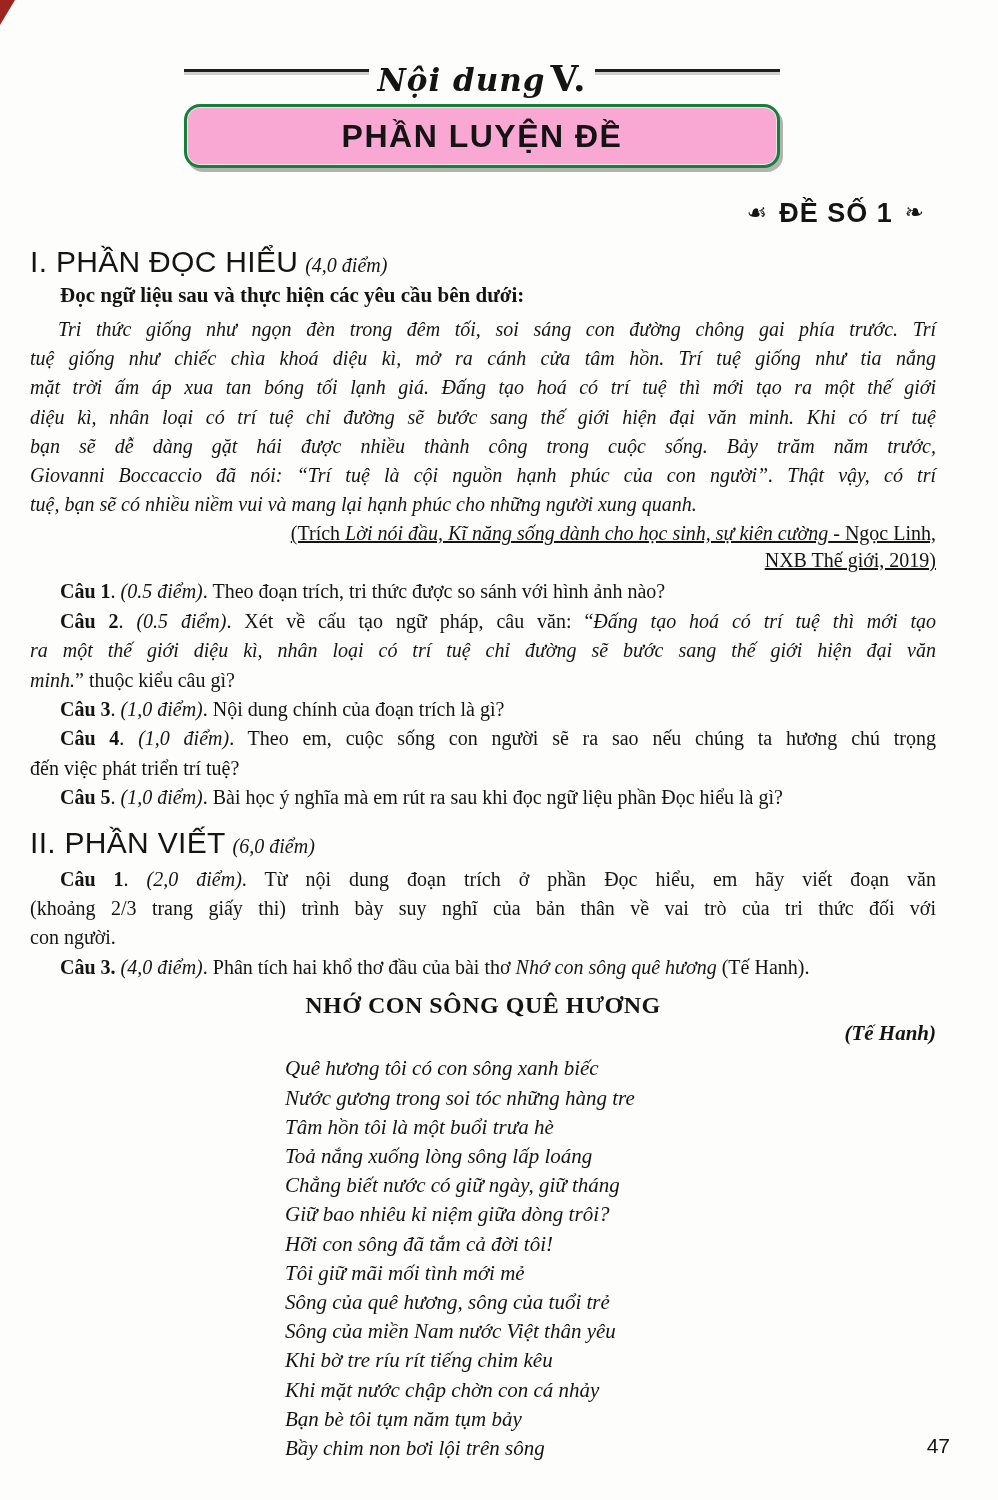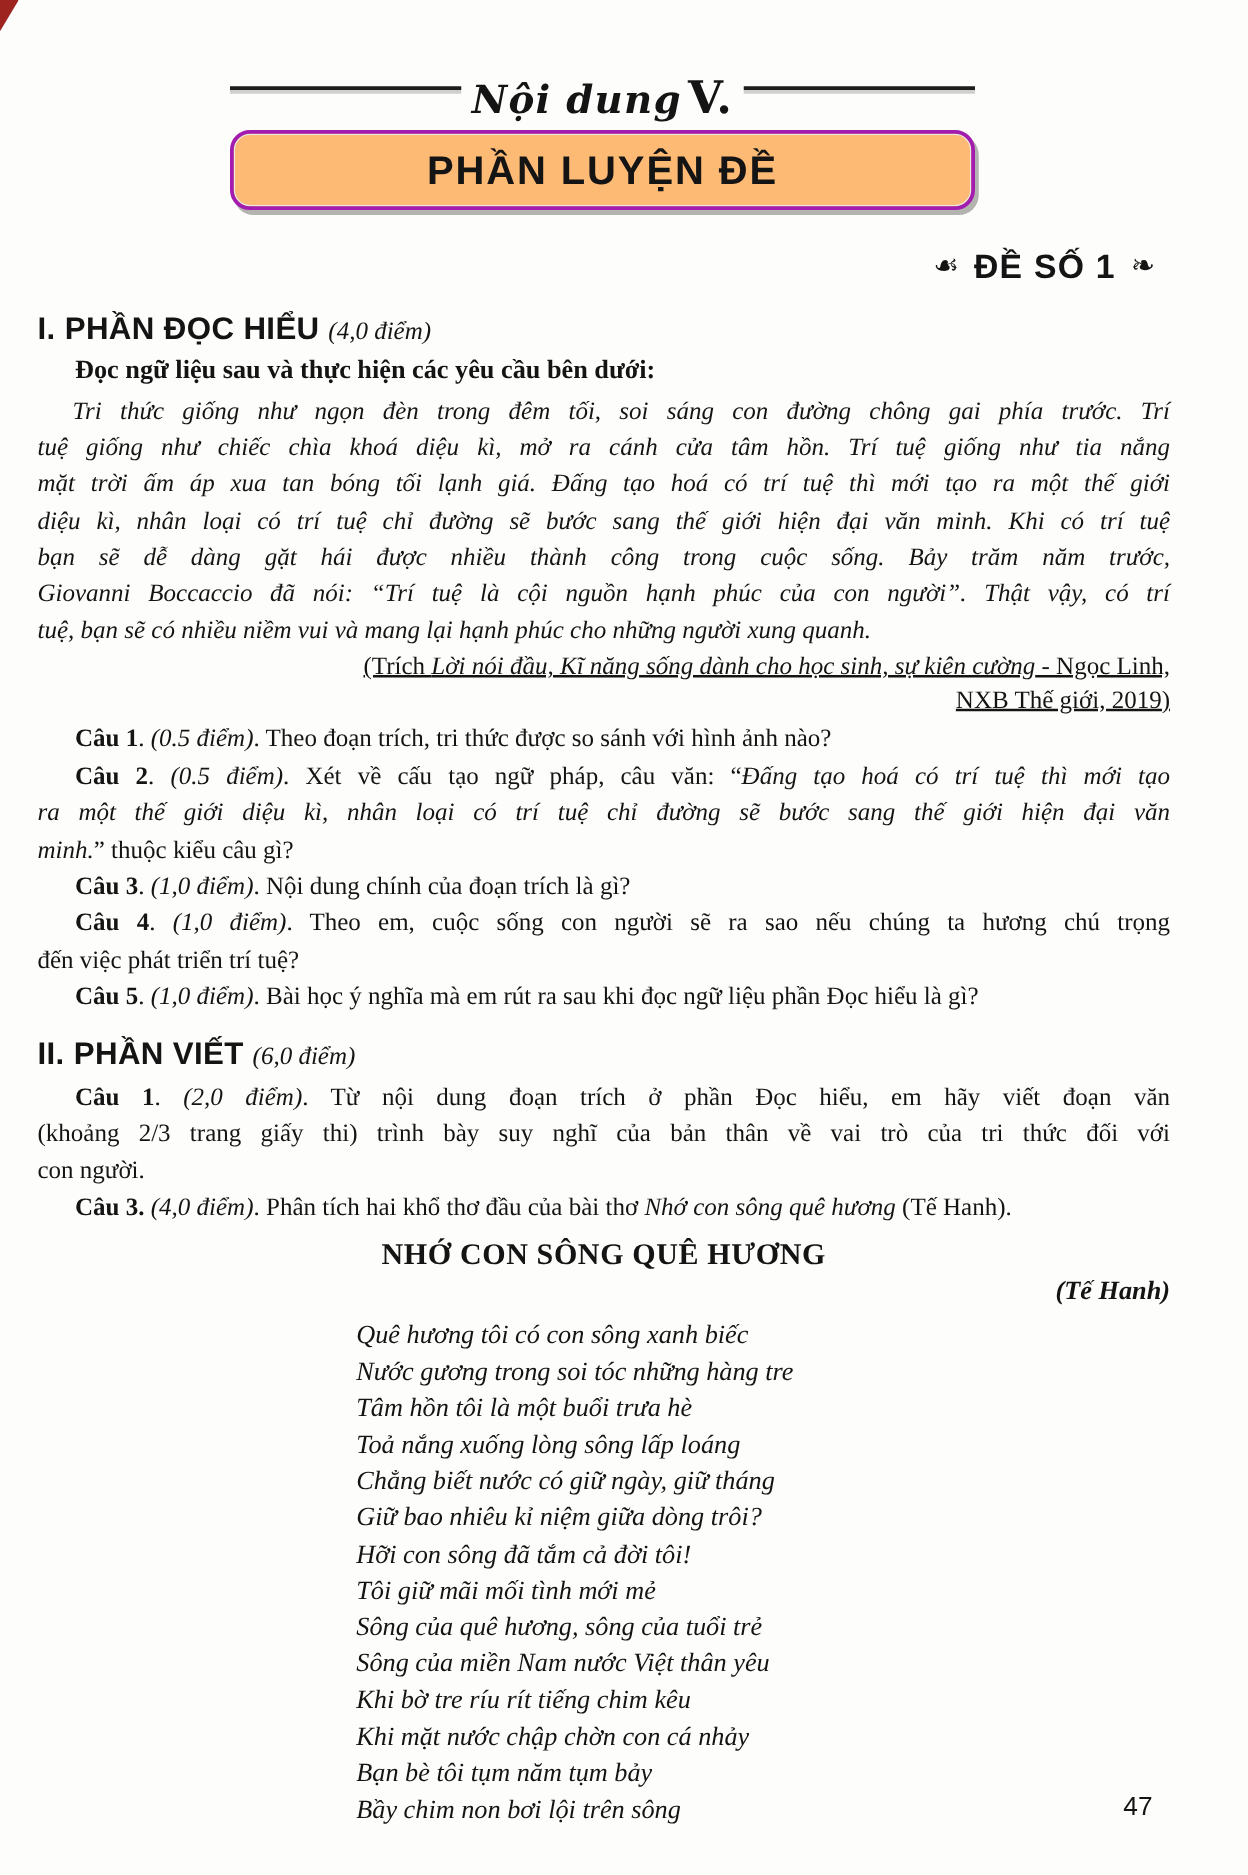--- a/index.html
+++ b/index.html
@@ -20,43 +20,43 @@
   .script-text{padding:0 8px;white-space:nowrap;line-height:1;}
   .script-name{
     font-family:"DejaVu Serif","Liberation Serif",serif;
     font-style:italic;font-weight:bold;font-size:31px;letter-spacing:1px;
   }
   .script-num{
     font-family:"DejaVu Serif","Liberation Serif",serif;
     font-weight:bold;font-size:36px;letter-spacing:1px;
   }
   .title-box{
-    margin-top:2px;height:58px;border:3px solid #a21caf;border-radius:16px;
-    background:#fdba74;display:flex;align-items:center;justify-content:center;
+    margin-top:2px;height:58px;border:3px solid #15803d;border-radius:16px;
+    background:#f9a8d4;display:flex;align-items:center;justify-content:center;
     box-shadow:3px 4px 0 #b3b3b0, inset 0 0 0 1px #e8e8e4;
   }
   .title-box span{
     font-family:"Liberation Sans","DejaVu Sans",sans-serif;
     font-weight:bold;font-size:32px;letter-spacing:1.5px;
   }
   
   .col{width:906px;margin:0 0 0 30px;}
   .exam-row{margin-top:28px;text-align:right;line-height:34px;}
   .exam-row .ttl{
     font-family:"Liberation Sans","DejaVu Sans",sans-serif;
     font-weight:bold;font-size:27px;letter-spacing:1px;
   }
   .orn{
     font-family:"DejaVu Sans",sans-serif;font-size:23px;
     position:relative;top:-2px;margin:0 12px;
   }
   .sec-head{margin-top:15px;line-height:30px;}
   .sec-label{
     font-family:"Liberation Sans","DejaVu Sans",sans-serif;
-    font-weight:bold;font-size:25px;letter-spacing:.3px;
+    font-weight:normal;font-size:30px;letter-spacing:.3px;
   }
   .sec-pts{font-style:italic;font-size:20px;margin-left:7px;}
   .instruction{font-weight:bold;font-size:21px;line-height:30px;text-indent:30px;}
   
   .passage{margin-top:5px;}
   .p-line{
     font-style:italic;line-height:29.2px;
     text-align:justify;text-align-last:justify;
   }
   .p-line:first-child{text-indent:28px;}
@@ -71,21 +71,21 @@
   .q-line.ind{text-indent:30px;}
   .s-b{font-weight:bold;}
   .s-i{font-style:italic;}
   
   .poem-title{margin-top:9px;text-align:center;font-weight:bold;font-size:24px;line-height:28px;letter-spacing:.5px;}
   .poem-author{text-align:right;font-weight:bold;font-style:italic;font-size:21px;line-height:28px;}
   .poem{margin-top:7px;padding-left:255px;}
   .v-line{font-style:italic;font-size:21px;line-height:29.2px;}
   
   .page-num{
-    position:absolute;top:1434px;right:76px;
+    position:absolute;top:1434px;right:48px;
     font-family:"Liberation Sans","DejaVu Sans",sans-serif;font-size:21px;
   }
 </style>
 </head>
 <body>
 
 <div class="corner-mark"></div>
 
 <div class="banner">
   <div class="script-row">

